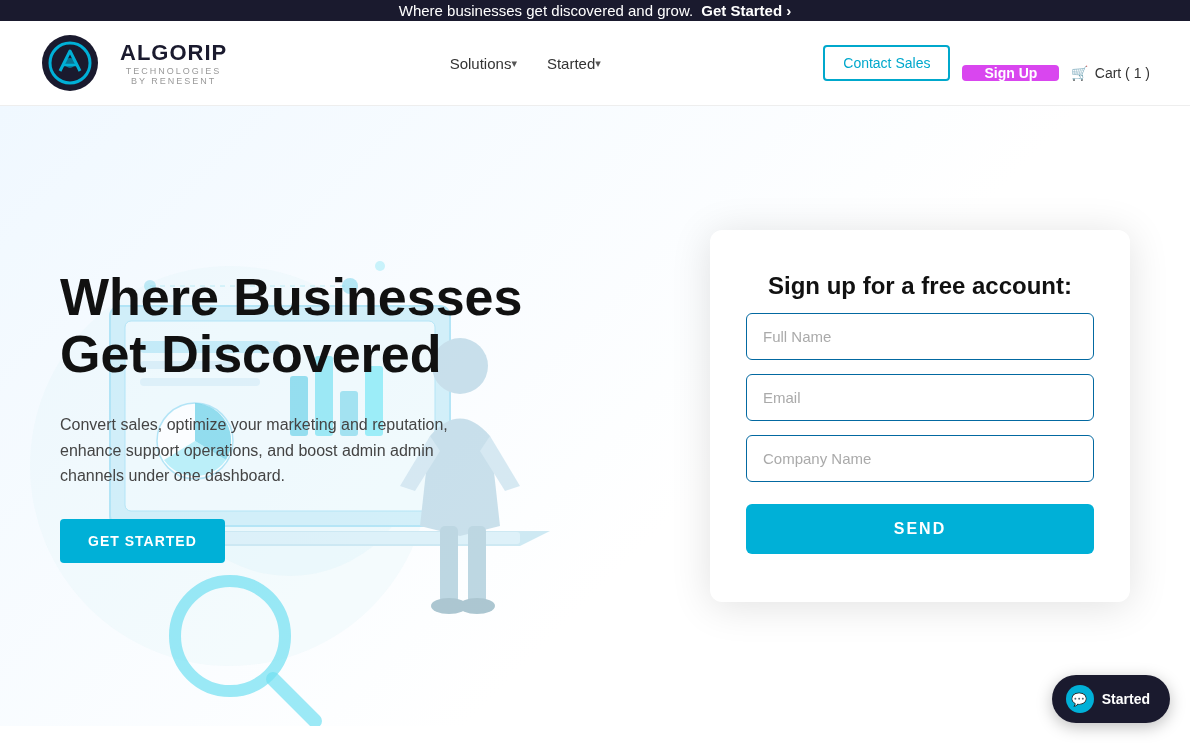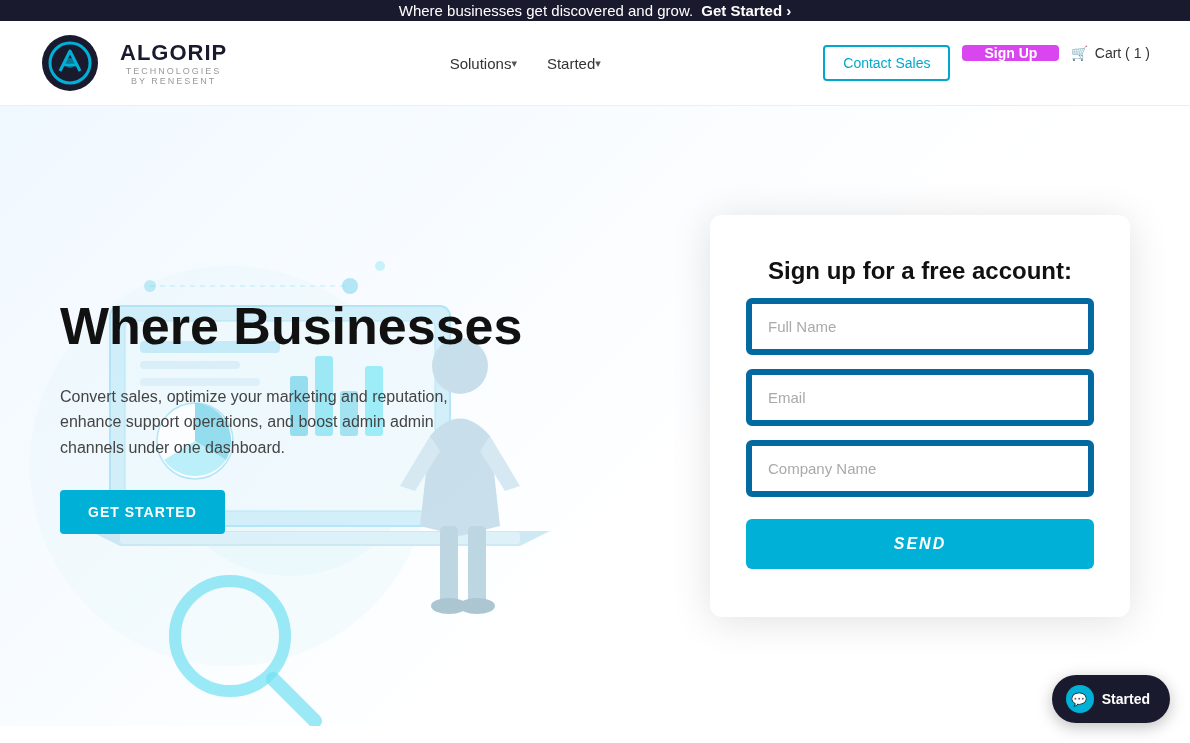--- a/index.html
+++ b/index.html
@@ -63,21 +63,21 @@
       color: #333;
       text-decoration: none;
       font-size: 15px;
       display: flex;
       align-items: center;
       cursor: pointer;
     }
     .nav-link .chevron { font-size: 11px; color: #555; }
     .nav-actions {
       display: flex;
-      align-items: flex-start;
+      align-items: flex-end;
       gap: 12px;
     }
     .btn-contact {
       border: 2px solid #00a8cc;
       color: #00a8cc;
       background: transparent;
       padding: 8px 18px;
       border-radius: 4px;
       font-size: 14px;
       cursor: pointer;
@@ -177,21 +177,21 @@
       line-height: 1.3;
     }
 
     .form-group {
       margin-bottom: 14px;
     }
 
     .form-input {
       width: 100%;
       padding: 14px 16px;
-      border: 6px solid #0369a1;
+      border: 1px solid #0369a1;
       border-radius: 6px;
       font-size: 15px;
       color: #888;
       outline: none;
       background: #fff;
     }
     .form-input::placeholder {
       color: #aaa;
     }
 
@@ -200,21 +200,20 @@
       background: #00b0d7;
       color: #fff;
       border: none;
       padding: 16px;
       border-radius: 6px;
       font-size: 16px;
       font-weight: 700;
       cursor: pointer;
       letter-spacing: 2px;
       margin-top: 8px;
-      font-style: italic;
     }
 
     
     .support-btn {
       position: fixed;
       bottom: 20px;
       right: 20px;
       background: #1a1a2e;
       color: #fff;
       border-radius: 30px;
@@ -344,20 +343,21 @@
       <circle cx="320" cy="140" r="8" fill="#00b0d7" opacity="0.5"></circle>
       <circle cx="350" cy="120" r="5" fill="#4dd9f0" opacity="0.5"></circle>
       <circle cx="120" cy="140" r="6" fill="#00b0d7" opacity="0.4"></circle>
       <line x1="120" y1="140" x2="320" y2="140" stroke="#00c0e0" stroke-width="1" stroke-dasharray="5,5" opacity="0.4"></line>
     </svg>
   </div>
 
   <div class="hero-left">
     <h1 class="hero-title">
       <span>Where Businesses</span><br>
+      <span>Get Discovered</span>
     </h1>
     <p class="hero-desc">Convert sales, optimize your marketing and reputation, enhance support operations, and boost admin admin channels under one dashboard.</p>
     <button class="btn-get-started">GET STARTED</button>
   </div>
 
   <div class="signup-card">
     <h2 class="signup-title">
       <span>Sign up for a free account:</span>
     </h2>
 

